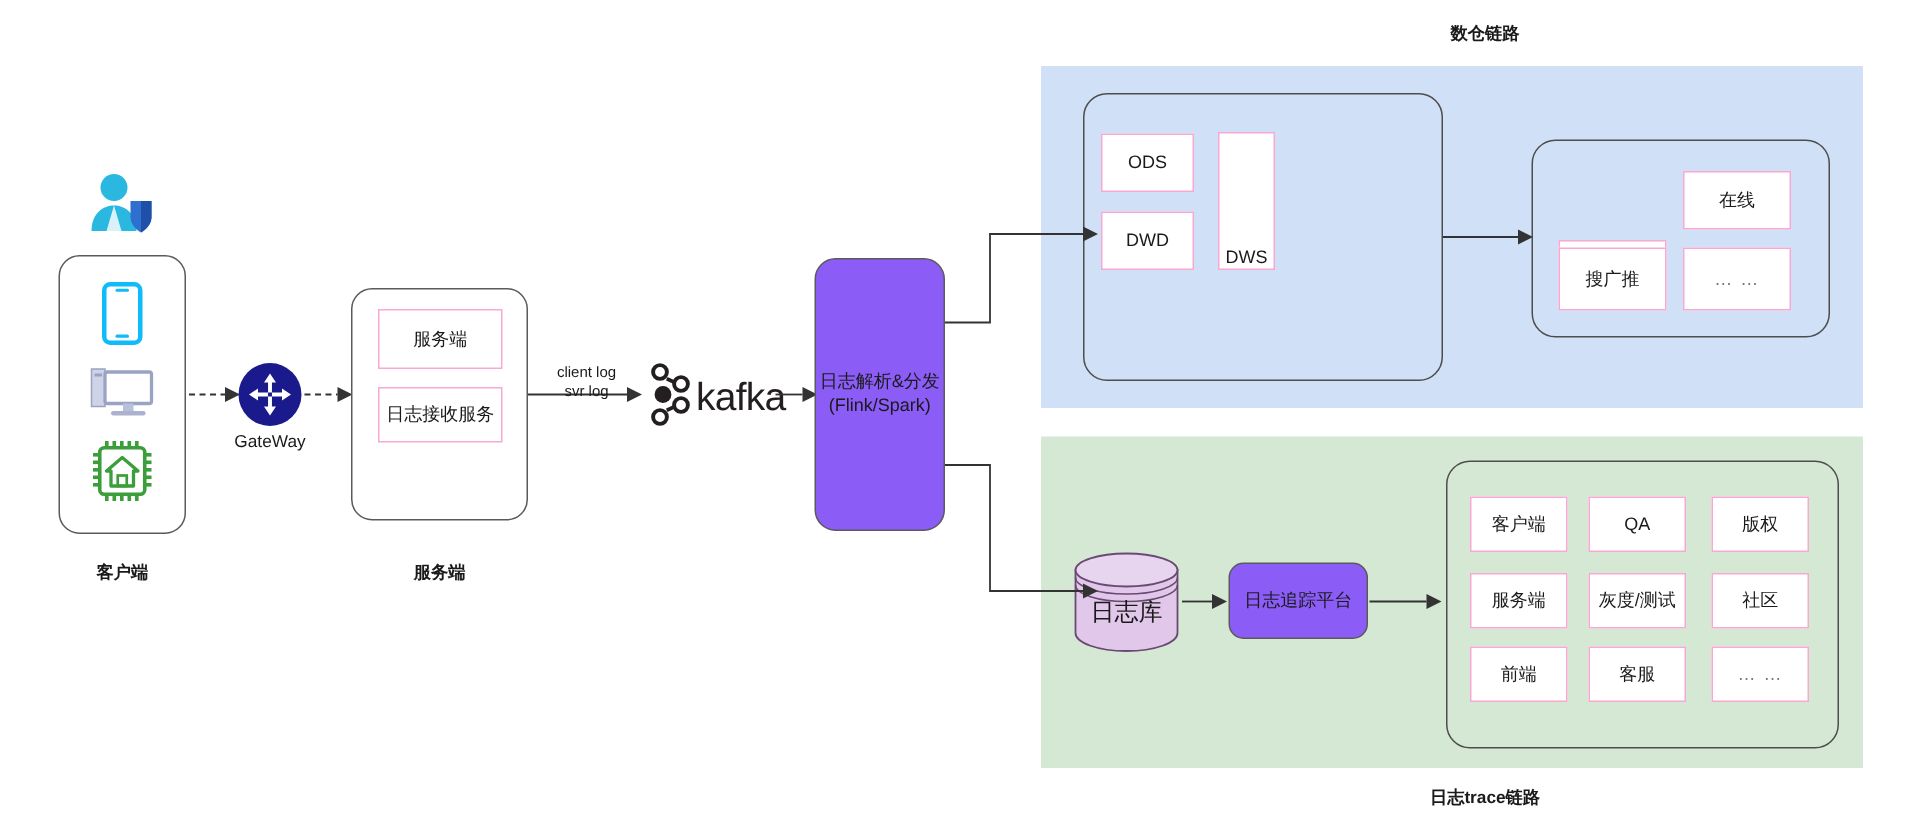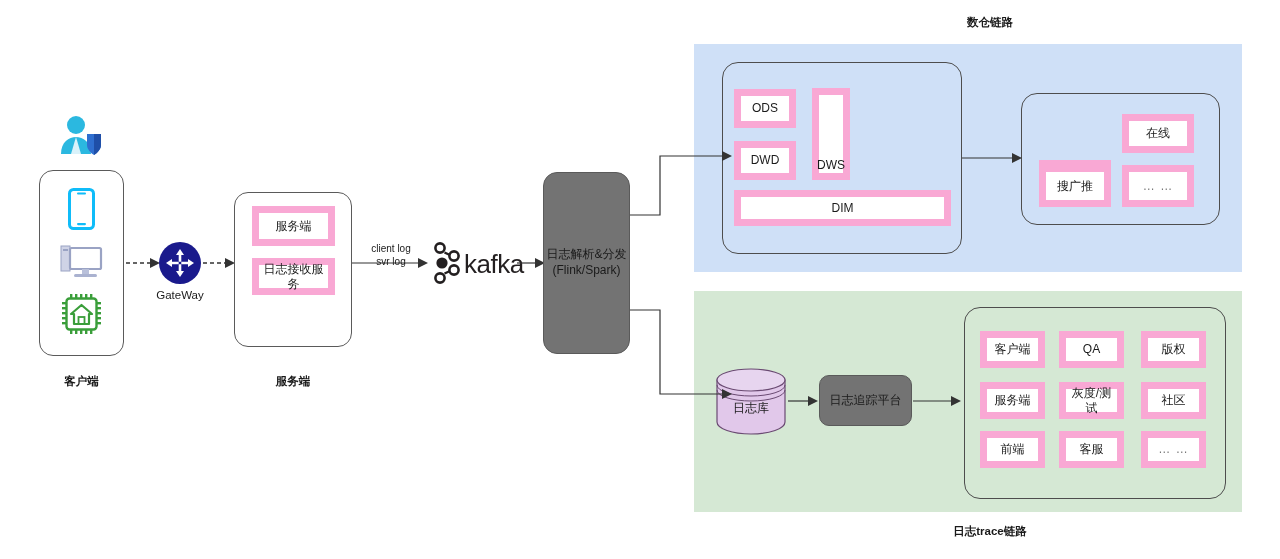--- a/index.html
+++ b/index.html
@@ -10,32 +10,32 @@
     font-family: "Liberation Sans", "DejaVu Sans", sans-serif;
     overflow: hidden;
   }
   #canvas { position: relative; width: 1280px; height: 559px; background: #fff; }
 
   .abs { position: absolute; }
 
   
   .wbox {
     background: #ffffff;
-    border: 7px solid #f9a8d4;
+    border: 1px solid #f9a8d4;
     display: flex; align-items: center; justify-content: center;
     font-size: 12px; color: #1a1a1a; text-align: center;
     line-height: 1.25;
   }
   .round-outline {
     background: transparent;
     border: 1px solid #5a5a5a;
     border-radius: 14px;
   }
   .round-outline-sm {
-    background: #737373;
+    background: #8b5cf6;
     border: 1px solid #5a5a5a;
     border-radius: 10px;
     display: flex; align-items: center; justify-content: center;
     font-size: 12px; color: #1a1a1a; text-align: center; line-height: 1.3;
   }
 
   .caption {
     font-size: 11.5px; color: #1a1a1a; text-align: center;
     font-weight: bold;
   }
@@ -48,21 +48,21 @@
   .panel-green { background: #d5e8d4; }
 
   .panel-inner-blue {
     border: 1px solid #4d4d4d; border-radius: 16px; background: transparent;
   }
   .panel-inner-green {
     border: 1px solid #4d4d4d; border-radius: 16px; background: transparent;
   }
 
   
-  .lbl { font-size: 12px; color: #1a1a1a; }
+  .lbl { font-size: 16px; color: #1a1a1a; }
   .small-lbl { font-size: 10px; color: #1a1a1a; line-height: 1.25; text-align: center; }
 
   
   .gw-circle {
     width: 42px; height: 42px; border-radius: 50%;
     background: #1a1a8c;
     display: flex; align-items: center; justify-content: center;
   }
 
   svg { display: block; overflow: visible; }
@@ -83,23 +83,20 @@
   <div class="abs panel-inner-blue" style="left:722px; top:62px; width:240px; height:192px;"></div>
 
   <div class="abs wbox" style="left:734px; top:89px; width:62px; height:39px;">
     <span>ODS</span>
   </div>
   <div class="abs wbox" style="left:734px; top:141px; width:62px; height:39px;">
     <span>DWD</span>
   </div>
   <div class="abs wbox" style="left:812px; top:88px; width:38px; height:92px;align-items:flex-end;">
     <span>DWS</span>
-  </div>
-  <div class="abs wbox" style="left:734px; top:190px; width:217px; height:36px;">
-    <span>DIM</span>
   </div>
 
   <div class="abs panel-inner-blue" style="left:1021px; top:93px; width:199px; height:132px;"></div>
 
   <div class="abs wbox" style="left:1039px; top:114px; width:72px; height:42px;margin-top:46px;">
     <span>BI报表</span>
   </div>
   <div class="abs wbox" style="left:1122px; top:114px; width:72px; height:39px;">
     <span>在线</span>
   </div>

